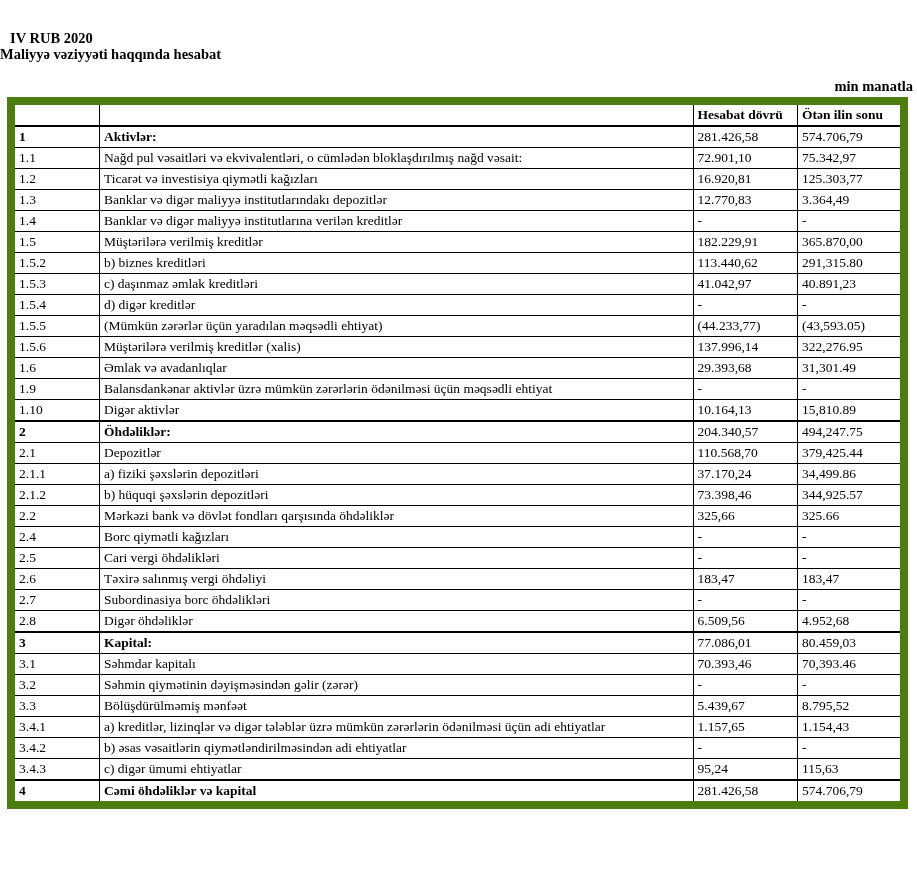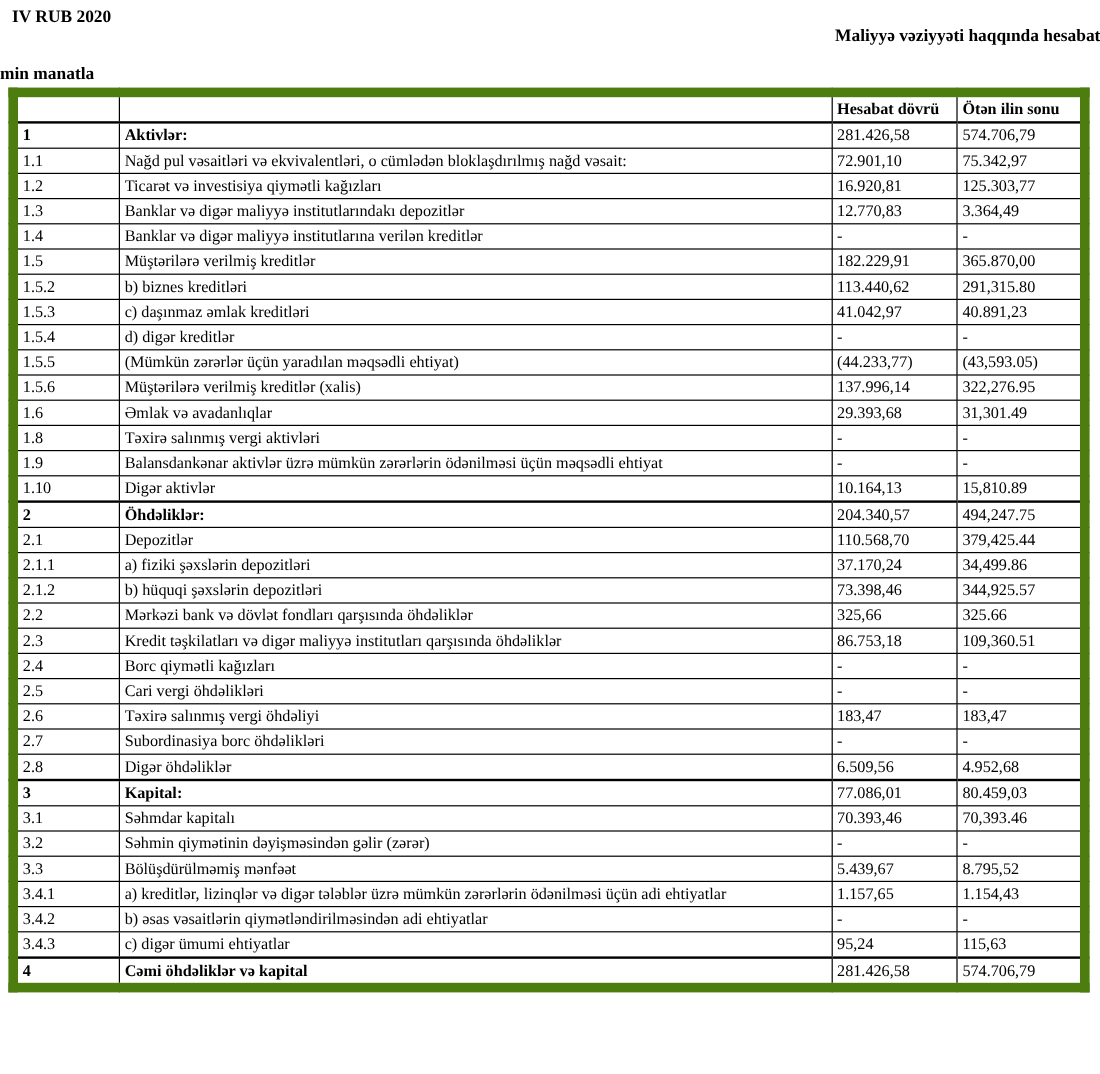--- a/index.html
+++ b/index.html
@@ -11,37 +11,39 @@
     width: 917px;
     height: 895px;
     font-family: "Liberation Serif", "DejaVu Serif", serif;
     color: #000;
     overflow: hidden;
   }
   .topbar {
     position: relative;
     height: 24px;
     padding-top: 22px;
+    margin-top: 24px;
   }
   .period {
     position: absolute;
     left: 10px;
     top: 6px;
     font-weight: bold;
     font-size: 14.5px;
   }
   .title {
+    text-align: left;
+    font-weight: bold;
+    font-size: 14.5px;
+  }
+  .unit-note {
     text-align: right;
     font-weight: bold;
     font-size: 14.5px;
-  }
-  .unit-note {
-    font-weight: bold;
-    font-size: 14.5px;
-    padding-right: 18px;
+    padding-right: 4px;
     margin-top: 8px;
     margin-bottom: 2px;
   }
   table.fin {
     border-collapse: collapse;
     table-layout: fixed;
     margin-left: 7px;
     width: 901px;
     border: 8px solid #4d7c0f;
   }
@@ -163,26 +165,20 @@
         <td>137.996,14</td>
         <td>322,276.95</td>
       </tr>
       <tr>
         <td>1.6</td>
         <td>Əmlak və avadanlıqlar</td>
         <td>29.393,68</td>
         <td>31,301.49</td>
       </tr>
       <tr>
-        <td>1.8</td>
-        <td>Təxirə salınmış vergi aktivləri</td>
-        <td>-</td>
-        <td>-</td>
-      </tr>
-      <tr>
         <td>1.9</td>
         <td>Balansdankənar aktivlər üzrə mümkün zərərlərin ödənilməsi üçün məqsədli ehtiyat</td>
         <td>-</td>
         <td>-</td>
       </tr>
       <tr>
         <td>1.10</td>
         <td>Digər aktivlər</td>
         <td>10.164,13</td>
         <td>15,810.89</td>
@@ -211,26 +207,20 @@
         <td>73.398,46</td>
         <td>344,925.57</td>
       </tr>
       <tr>
         <td>2.2</td>
         <td>Mərkəzi bank və dövlət fondları qarşısında öhdəliklər</td>
         <td>325,66</td>
         <td>325.66</td>
       </tr>
       <tr>
-        <td>2.3</td>
-        <td>Kredit təşkilatları və digər maliyyə institutları qarşısında öhdəliklər</td>
-        <td>86.753,18</td>
-        <td>109,360.51</td>
-      </tr>
-      <tr>
         <td>2.4</td>
         <td>Borc qiymətli kağızları</td>
         <td>-</td>
         <td>-</td>
       </tr>
       <tr>
         <td>2.5</td>
         <td>Cari vergi öhdəlikləri</td>
         <td>-</td>
         <td>-</td>

